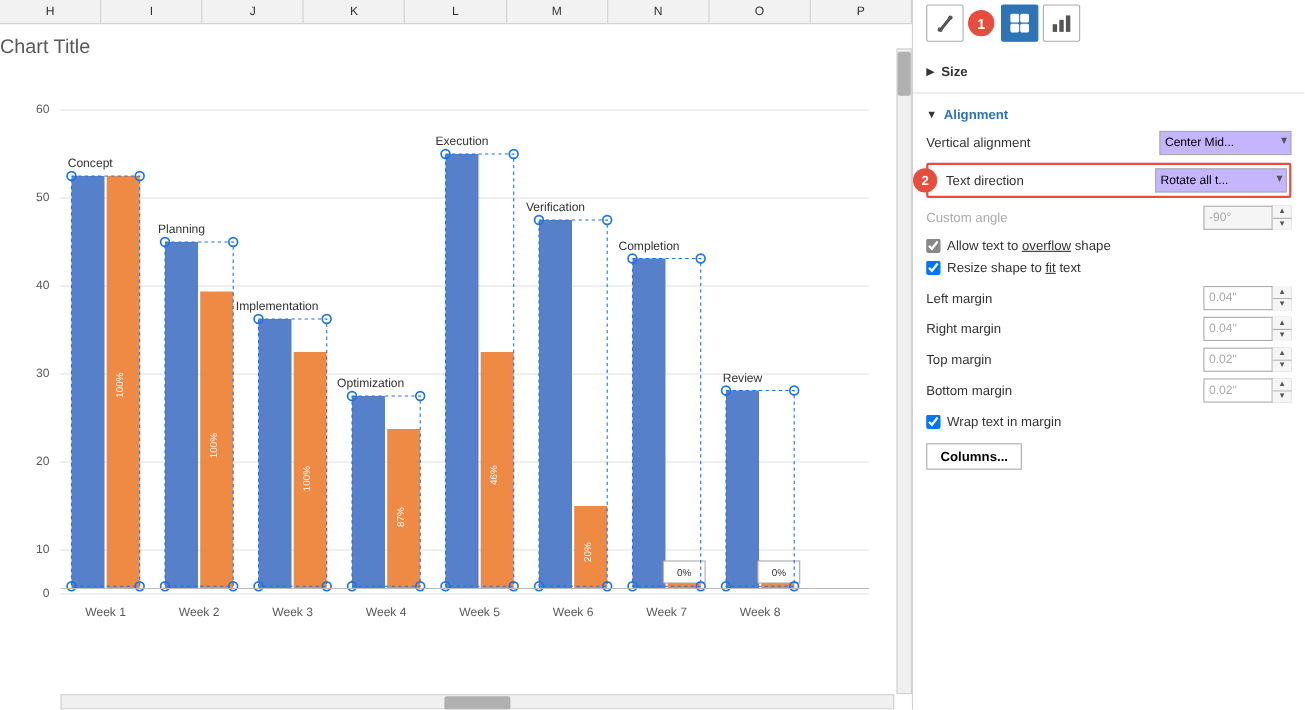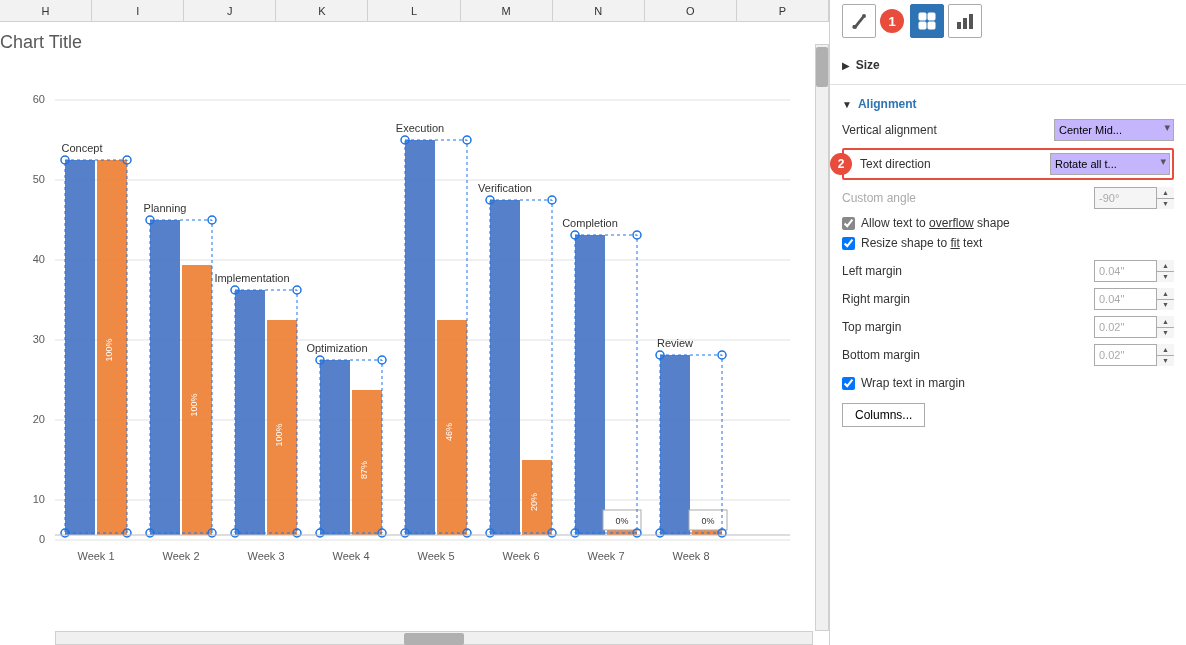--- a/index.html
+++ b/index.html
@@ -245,20 +245,21 @@
       color: #333;
     }
 
     .columns-btn {
       border: 1px solid #ababab;
       background: #fff;
       font-size: 12px;
       padding: 4px 12px;
       cursor: pointer;
       margin-top: 4px;
+      font-weight: bold;
     }
 
     .icon-btn-group {
       display: flex;
       align-items: center;
       gap: 4px;
       padding: 4px 12px;
     }
 
     .icon-btn {

